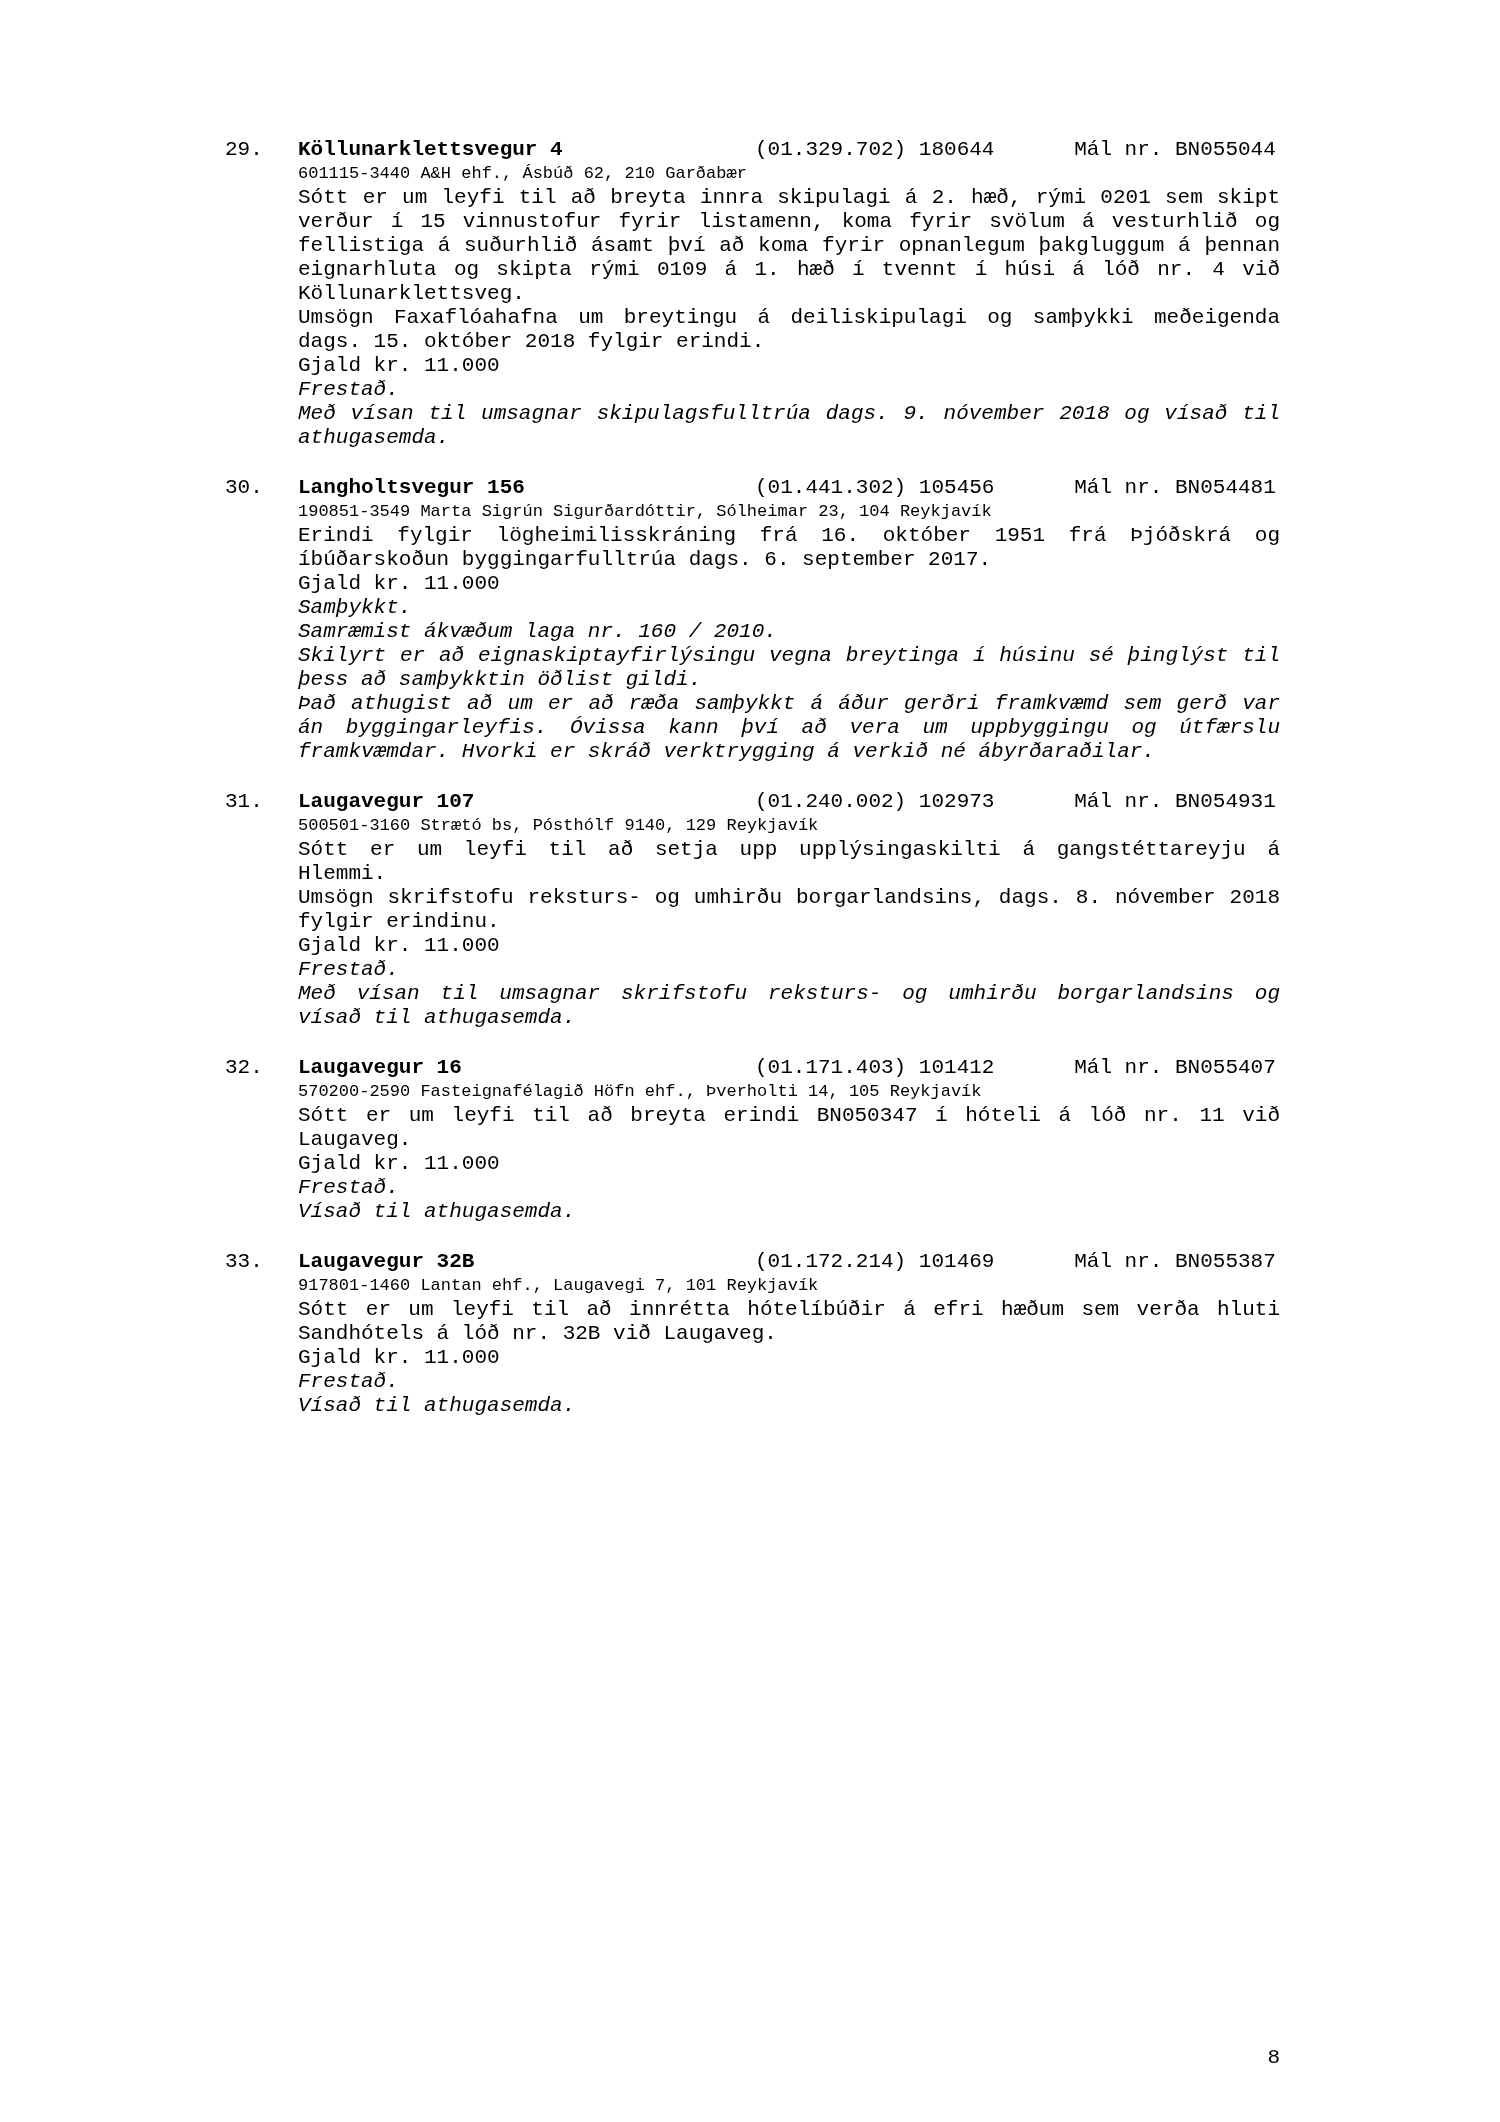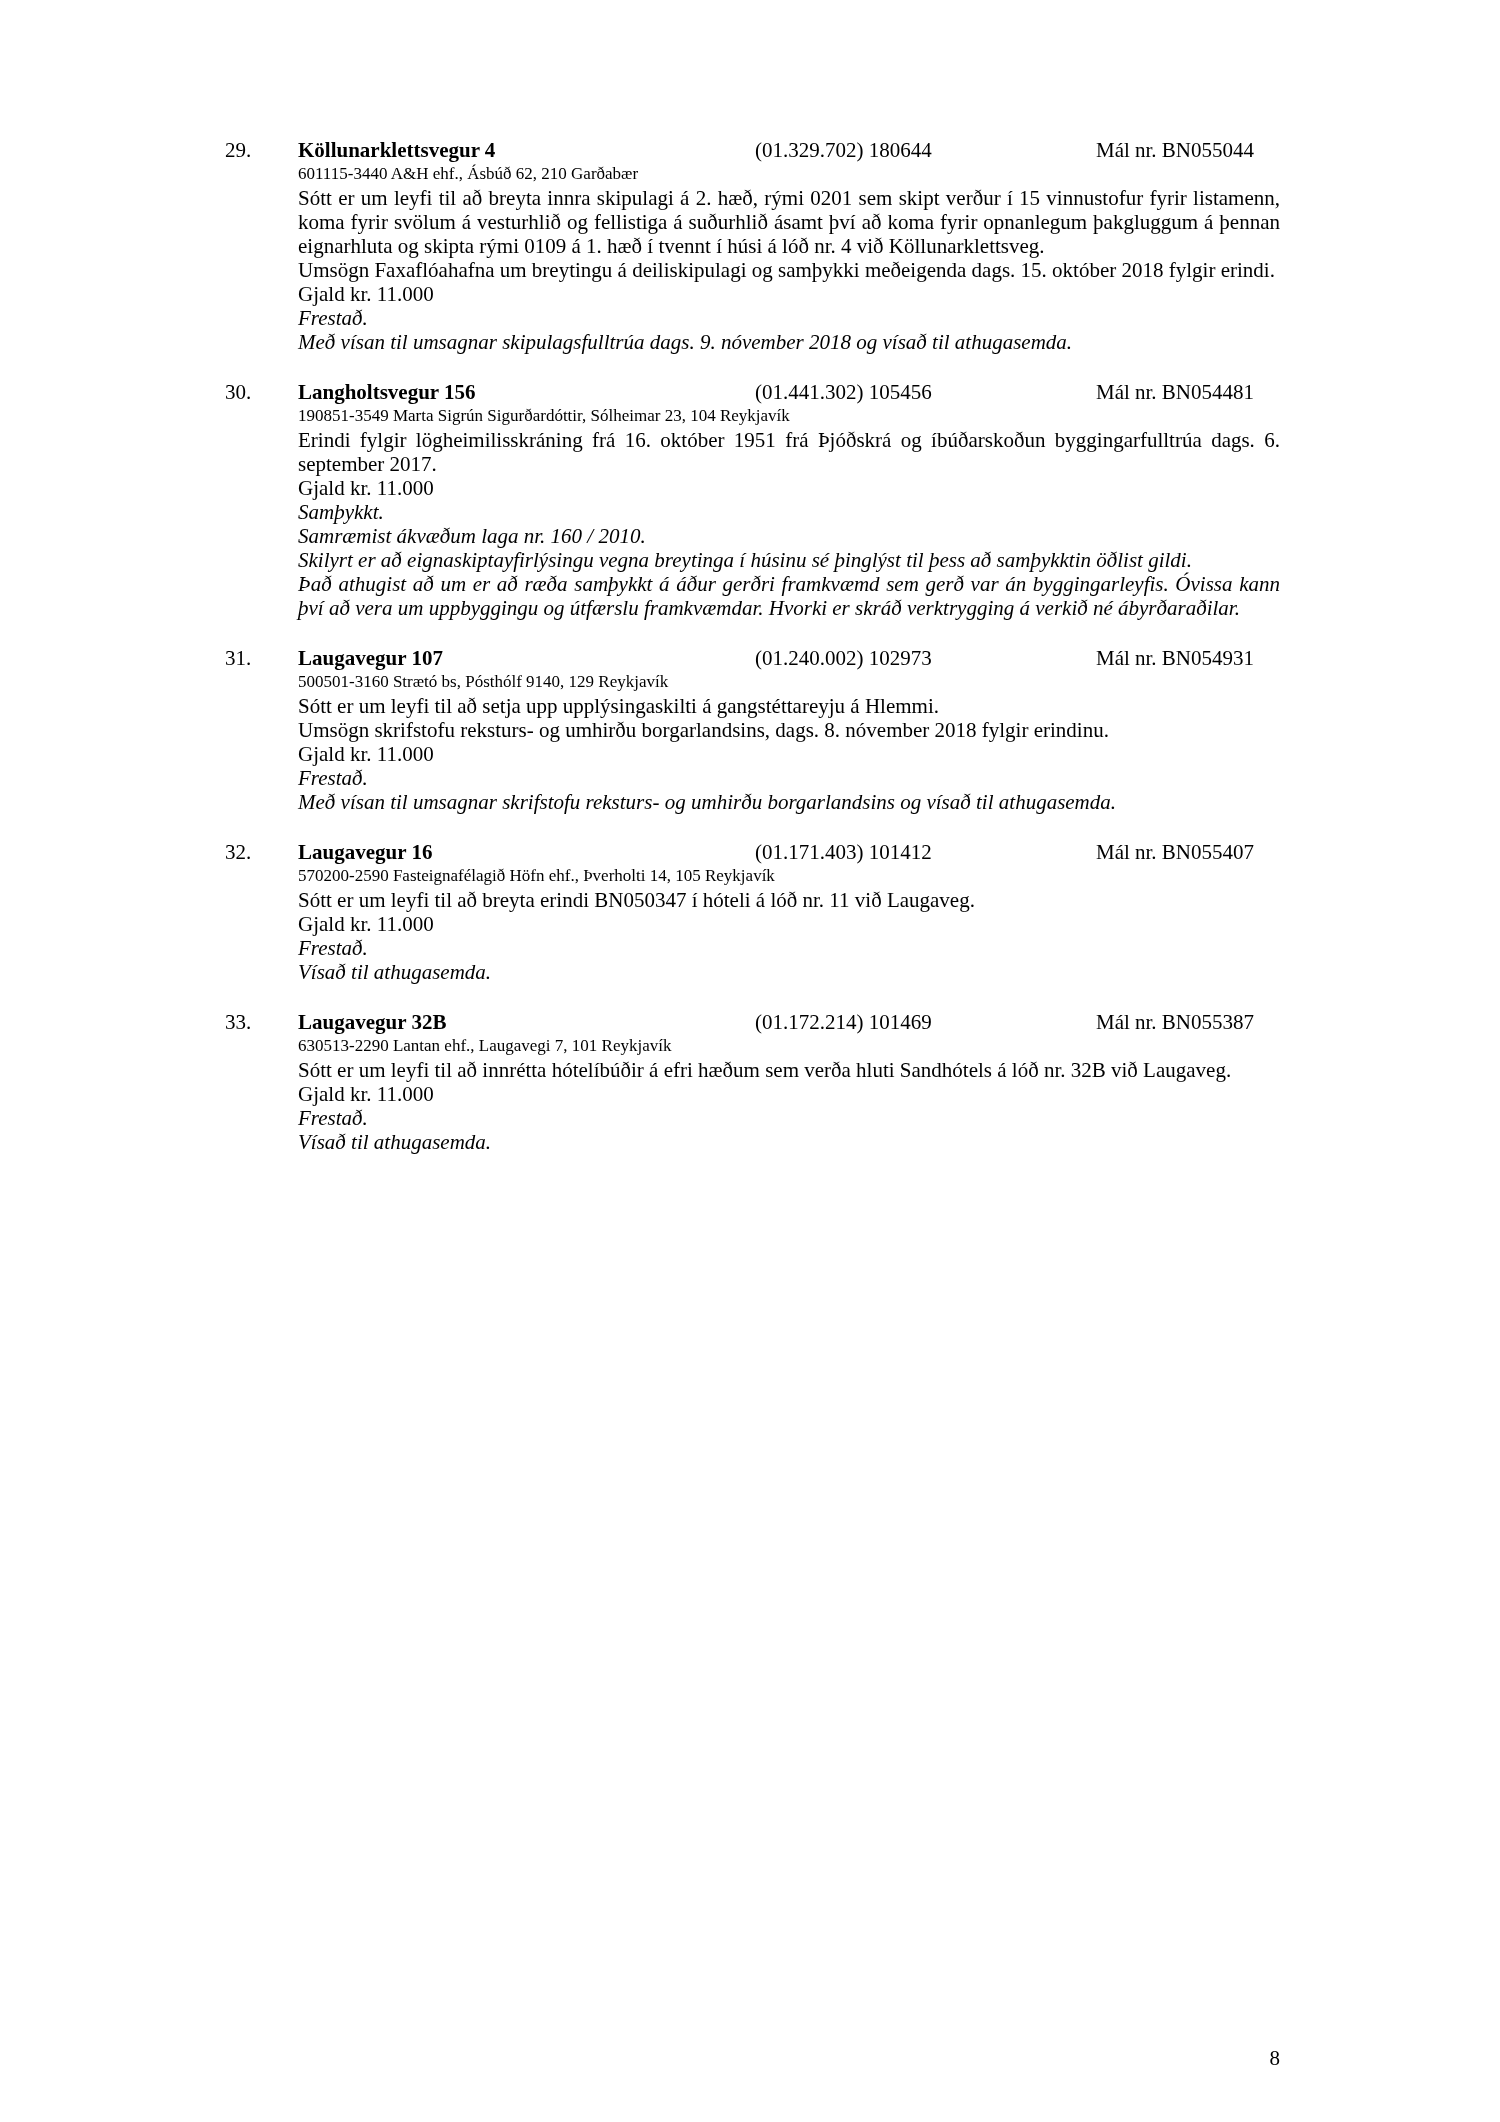--- a/index.html
+++ b/index.html
@@ -8,20 +8,21 @@
     font-family: "Liberation Serif", "DejaVu Serif", serif;
     color: #000000;
     -webkit-font-smoothing: antialiased;
   }
   .page {
     position: relative;
     width: 1500px;
     height: 2122px;
     background: #ffffff;
     overflow: hidden;
+    font-family: Liberation Mono, monospace;
   }
   .content {
     position: absolute;
     left: 225px;
     top: 138px;
     width: 1055px;
   }
   .item {
     font-size: 21px;
     line-height: 24px;
@@ -132,21 +133,21 @@
         </div>
   </section>
 
   <section class="item">
     <div class="item-header">
       <span class="item-number">33.</span>
       <span class="item-title">Laugavegur 32B</span>
       <span class="item-code">(01.172.214) 101469</span>
       <span class="item-case">Mál nr. BN055387</span>
     </div>
-    <div class="item-applicant">630513-2290 Lantan ehf., Laugavegi 7, 101 Reykjavík</div>
+    <div class="item-applicant">917801-1460 Lantan ehf., Laugavegi 7, 101 Reykjavík</div>
     <div class="item-body">
           <p class="para normal">Sótt er um leyfi til að innrétta hótelíbúðir á efri hæðum sem verða hluti Sandhótels á lóð nr. 32B við Laugaveg.</p>
           <p class="para normal">Gjald kr. 11.000</p>
           <p class="para italic">Frestað.</p>
           <p class="para italic">Vísað til athugasemda.</p>
         </div>
   </section>
 </main>
   <div class="page-number">8</div>
 </div>

